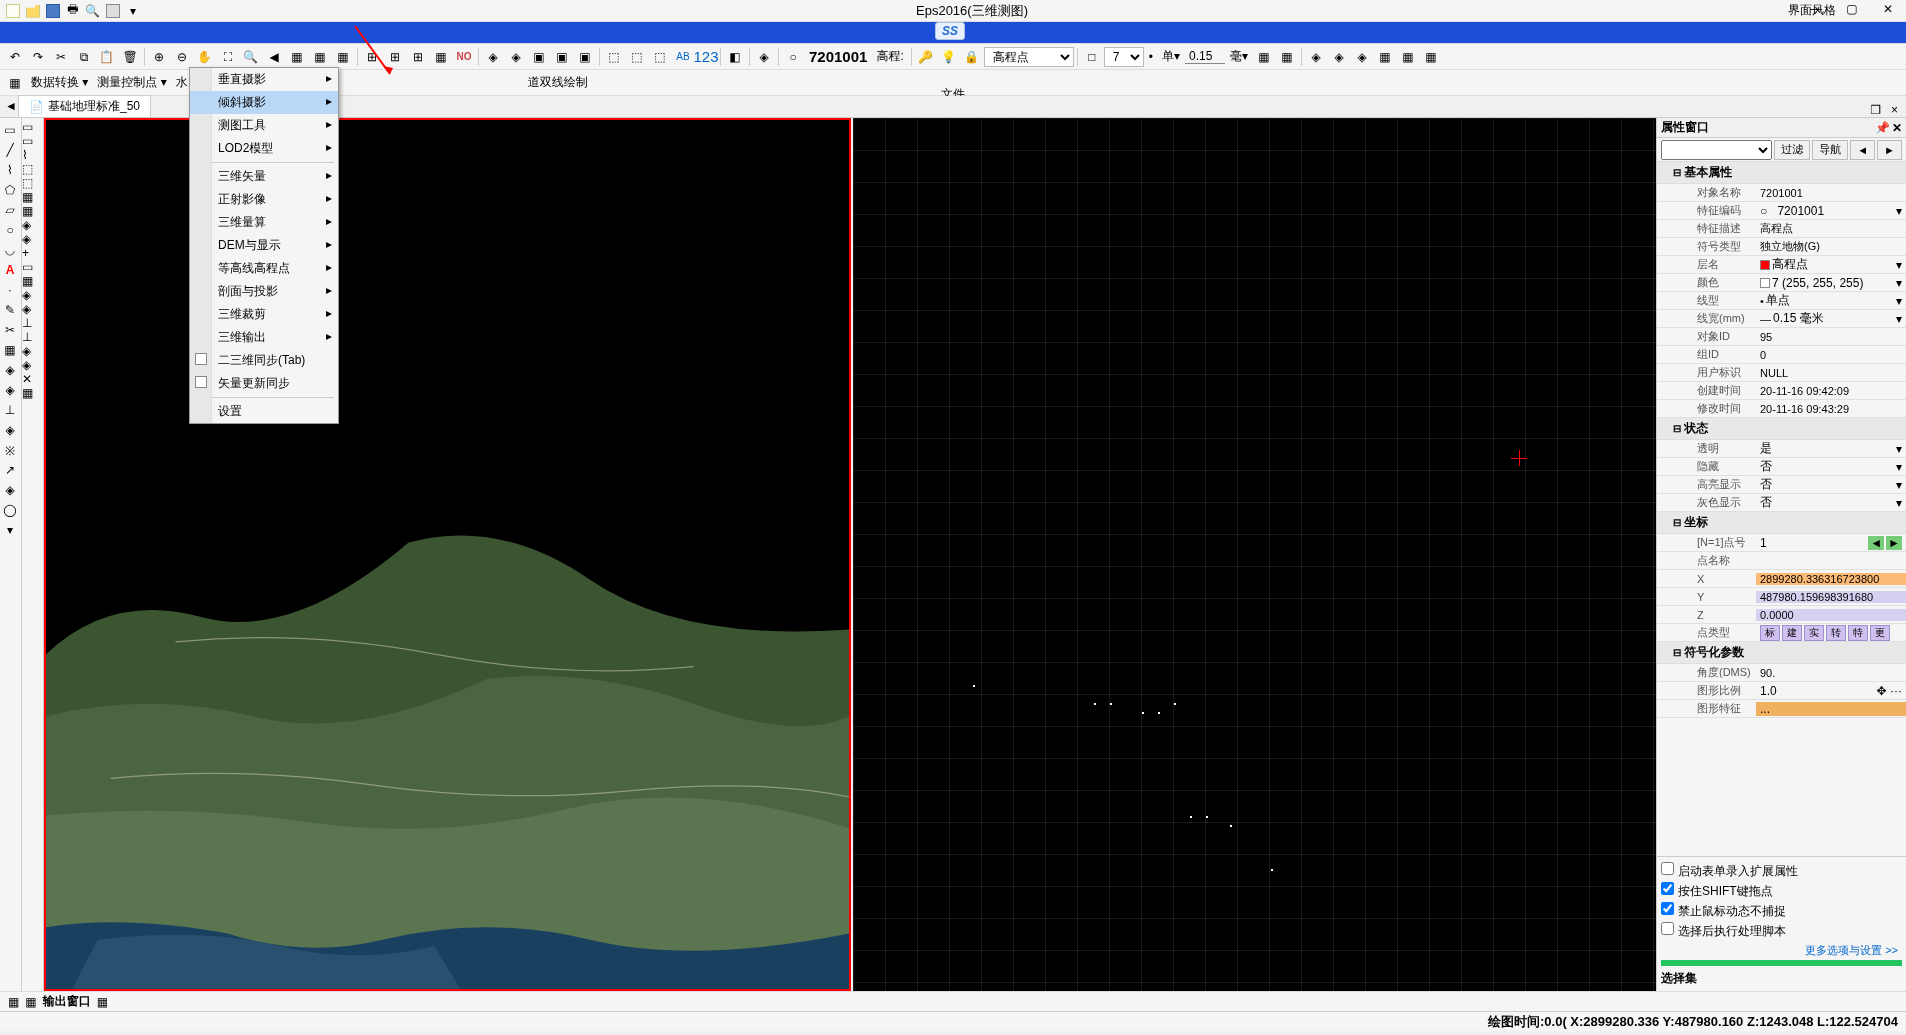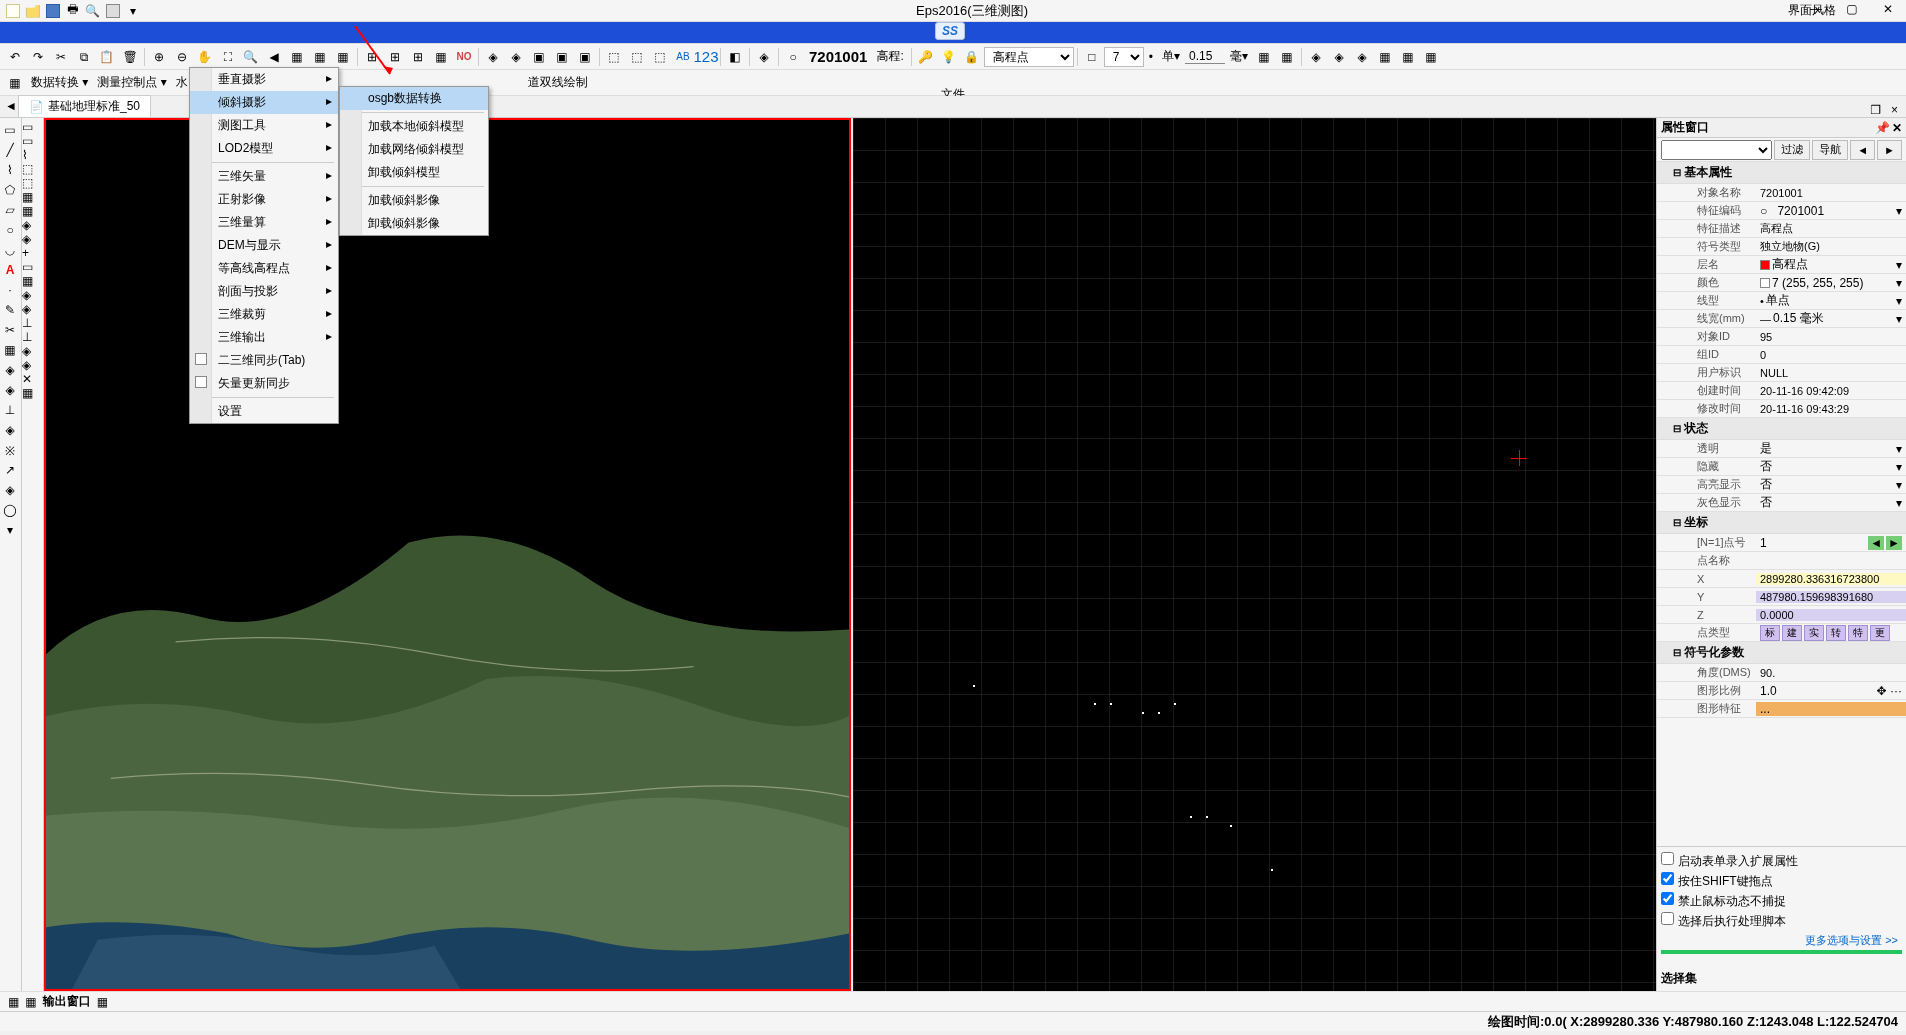--- a/index.html
+++ b/index.html
@@ -337,31 +337,20 @@
       <div class="dropdown-item"><span>等高线高程点</span><span class="arrow">▸</span></div>
       <div class="dropdown-item"><span>剖面与投影</span><span class="arrow">▸</span></div>
       <div class="dropdown-item"><span>三维裁剪</span><span class="arrow">▸</span></div>
       <div class="dropdown-item"><span>三维输出</span><span class="arrow">▸</span></div>
       <div class="dropdown-item"><span class="checkbox"></span><span>二三维同步(Tab)</span></div>
       <div class="dropdown-item"><span class="checkbox"></span><span>矢量更新同步</span></div>
       <div class="dropdown-sep"></div>
       <div class="dropdown-item"><span>设置</span></div>
     </div>
 
-    <div class="dropdown" style="top:-32px;left:295px;width:150px">
-      <div class="check-col"></div>
-      <div class="dropdown-item highlighted"><span>osgb数据转换</span></div>
-      <div class="dropdown-sep"></div>
-      <div class="dropdown-item"><span>加载本地倾斜模型</span></div>
-      <div class="dropdown-item"><span>加载网络倾斜模型</span></div>
-      <div class="dropdown-item"><span>卸载倾斜模型</span></div>
-      <div class="dropdown-sep"></div>
-      <div class="dropdown-item"><span>加载倾斜影像</span></div>
-      <div class="dropdown-item"><span>卸载倾斜影像</span></div>
-    </div>
   </div>
 
   <div class="right-panel">
     <div class="rp-header">
       <span>属性窗口</span>
       <span class="rp-controls">
         <span>📌</span>
         <span>✕</span>
       </span>
     </div>
@@ -475,21 +464,21 @@
             <span style="margin-left:auto;background:#7c7;padding:0 2px">◄</span>
             <span style="background:#7c7;padding:0 2px">►</span>
           </span>
         </div>
       <div class="prop-row">
           <span class="prop-label">点名称</span>
           <span class="prop-value"></span>
         </div>
       <div class="prop-row">
           <span class="prop-label">X</span>
-          <span class="prop-value" style="background:#fef9c3">2899280.336316723800</span>
+          <span class="prop-value" style="background:#fdba74">2899280.336316723800</span>
         </div>
       <div class="prop-row">
           <span class="prop-label">Y</span>
           <span class="prop-value" style="background:#d8d0f0">487980.159698391680</span>
         </div>
       <div class="prop-row">
           <span class="prop-label">Z</span>
           <span class="prop-value" style="background:#d8d0f0">0.0000</span>
         </div>
       <div class="prop-row">
@@ -523,21 +512,21 @@
           </span>
         </div>
     </div>
 
     <div class="rp-bottom">
       <label><input type="checkbox" style=""><span>启动表单录入扩展属性</span></label>
       <label><input type="checkbox" checked="" style=""><span>按住SHIFT键拖点</span></label>
       <label><input type="checkbox" checked="" style=""><span>禁止鼠标动态不捕捉</span></label>
       <label><input type="checkbox" style=""><span>选择后执行处理脚本</span></label>
       <div class="rp-more">更多选项与设置  &gt;&gt;</div>
-      <div style="border-top:4px solid #22c55e;padding-top:16px;font-weight:bold">选择集</div>
+      <div style="border-top:6px solid #22c55e;padding-top:4px;font-weight:bold">选择集</div>
     </div>
   </div>
 </div>
 
 <div class="output-bar">
   <span>▦</span>
   <span>▦</span>
   <span style="font-weight:bold">输出窗口</span>
   <span>▦</span>
 </div>

